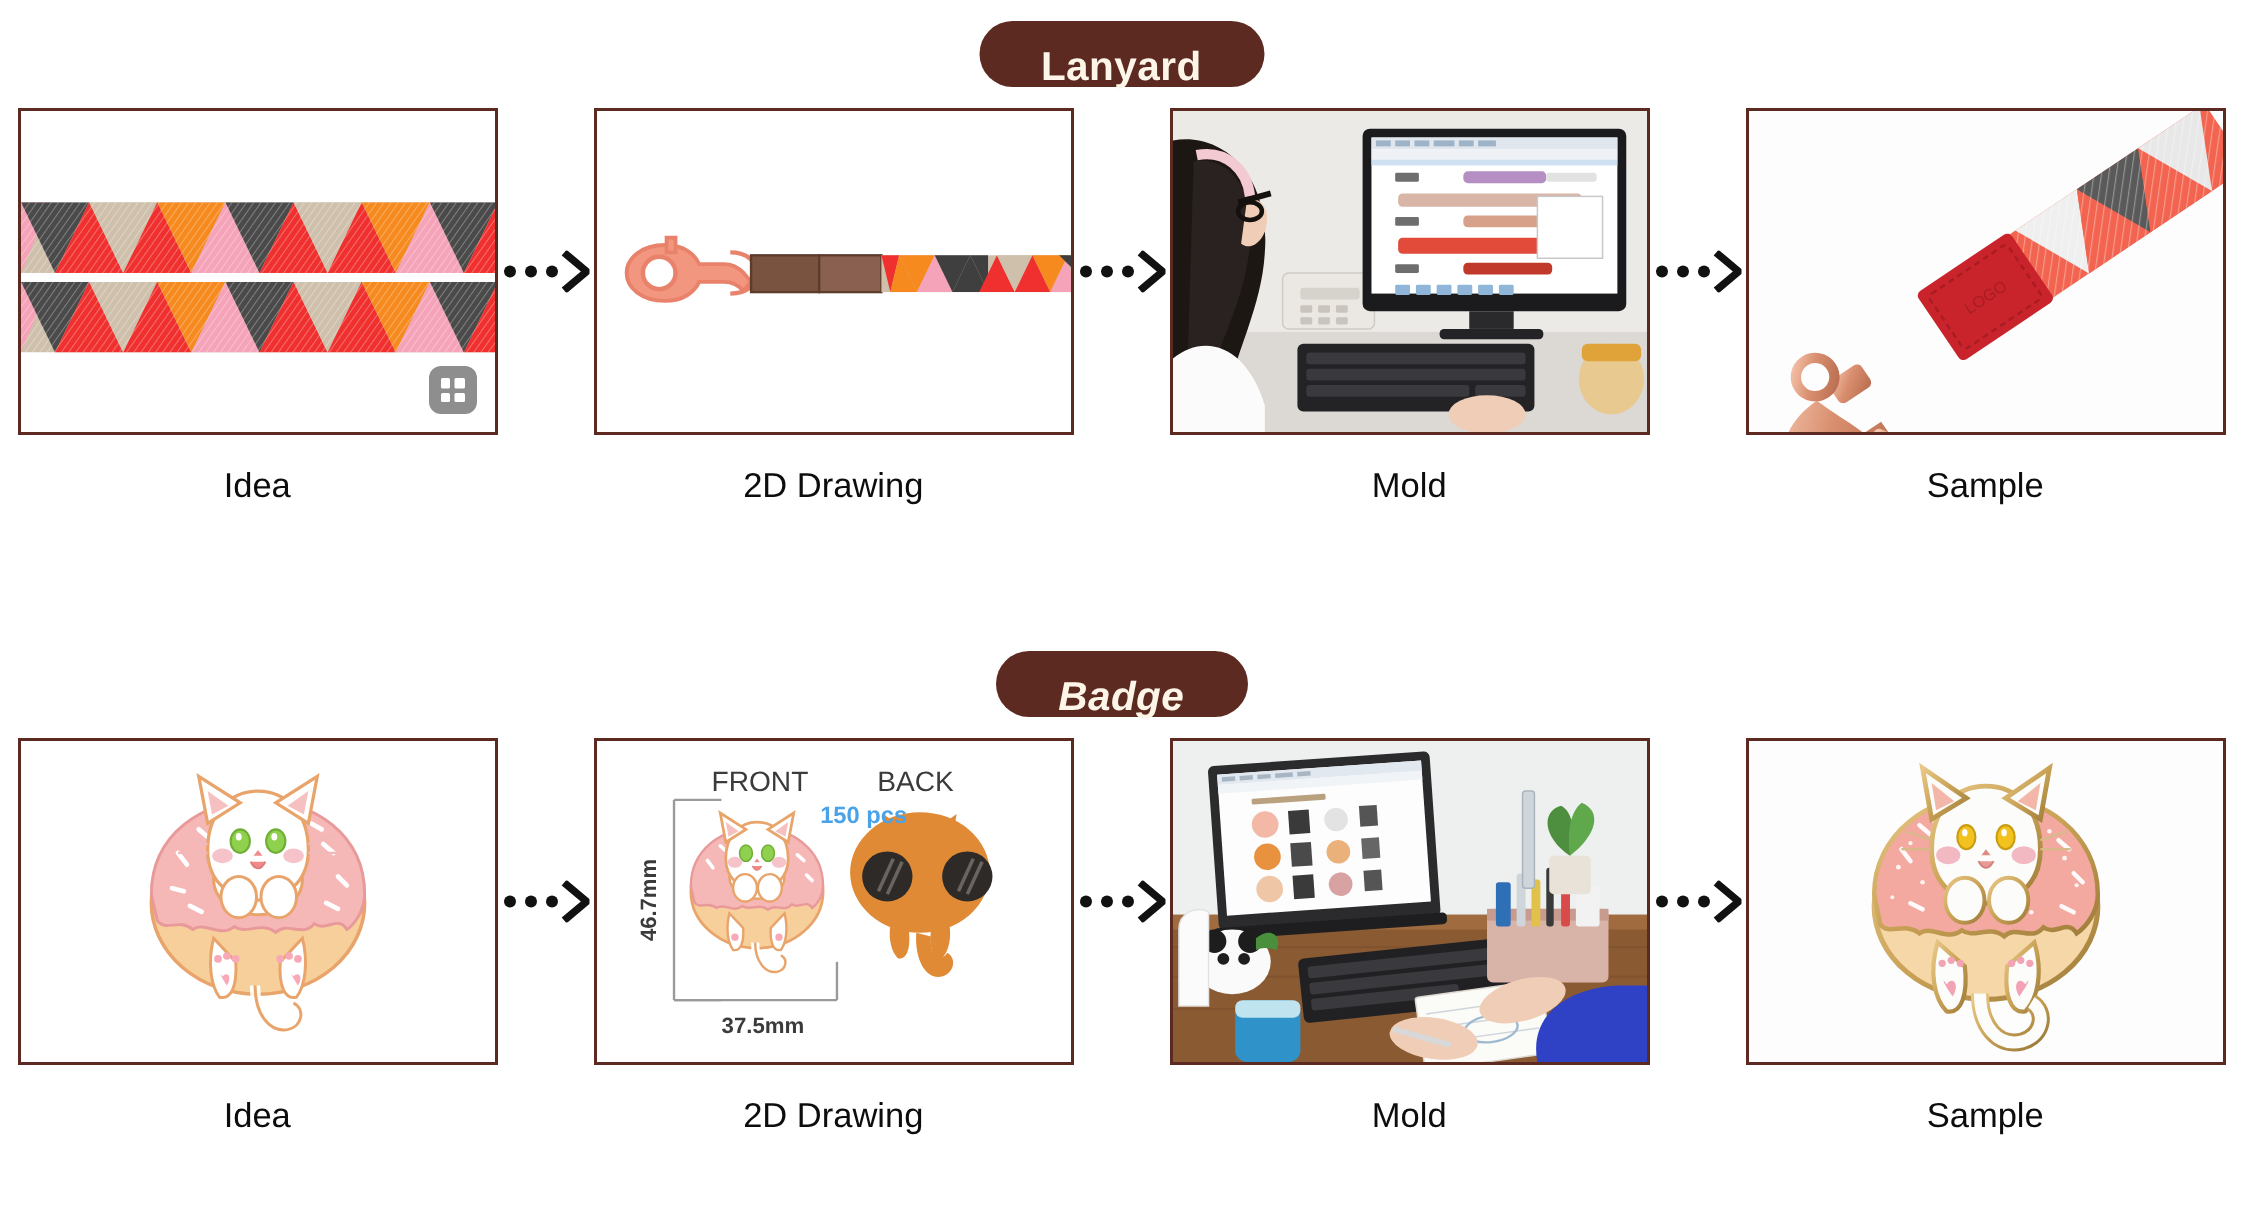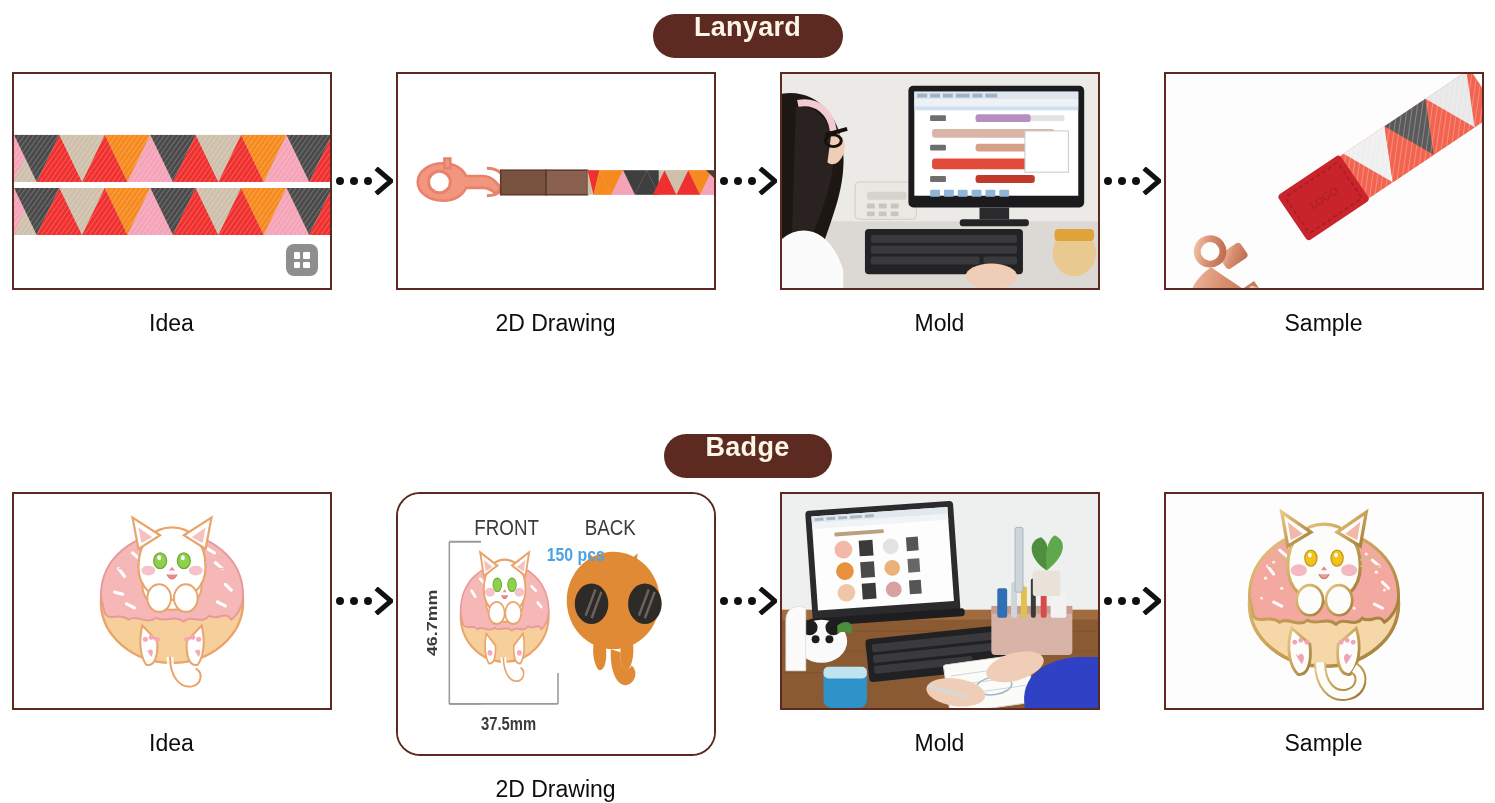--- a/index.html
+++ b/index.html
@@ -15,21 +15,21 @@
   .section { width: 1495px; position: relative; }
   .pill-row { display: flex; justify-content: center; align-items: center; }
   .pill {
     background: #5c2a20;
     color: #fdf6e8;
     font-weight: bold;
     letter-spacing: .3px;
     border-radius: 28px;
     text-align: center;
     line-height: 1;
-    display: flex; align-items: flex-start; justify-content: center;
+    display: flex; align-items: flex-end; justify-content: center;
   }
 
   
   .strip { display: flex; align-items: flex-start; justify-content: center; }
   .step { display: flex; flex-direction: column; align-items: center; }
   .cell {
     border: 2px solid #5c2a20;
     background: #fff;
     position: relative;
     overflow: hidden;
@@ -358,21 +358,21 @@
           </div>
         </div>
         <div class="caption" style="margin-top:20px;font-size:23px;">Sample</div>
       </div>
 
     </div>
   </div>
 
   <div class="section" style="position:absolute; left:0; top:420px;">
 
-    <div class="pill-row" style="height:72px;">
+    <div class="pill-row" style="height:72px;font-style:italic;">
       <div class="pill" style="width:168px;height:44px;font-size:27px;">
         <span>Badge</span>
       </div>
     </div>
 
     <div class="strip">
 
       <div class="step" style="width:320px;">
         <div class="cell" style="width:320px;height:218px;">
           <div class="art">
@@ -455,21 +455,21 @@
       <div class="arrow" style="width:64px;height:218px;">
         <svg width="58" height="28" viewBox="0 0 58 28">
           <circle cx="5" cy="14" r="4" fill="#111"></circle>
           <circle cx="19" cy="14" r="4" fill="#111"></circle>
           <circle cx="33" cy="14" r="4" fill="#111"></circle>
           <path d="M43 3 L56 14 L43 25" fill="none" stroke="#111" stroke-width="5" stroke-linecap="square" stroke-linejoin="miter"></path>
         </svg>
       </div>
 
       <div class="step" style="width:320px;">
-        <div class="cell" style="width:320px;height:264px;border-radius:24px;">
+        <div class="cell" style="width:320px;height:218px;">
           <div class="art">
             <svg viewBox="0 0 320 218" preserveAspectRatio="none">
               <rect width="320" height="218" fill="#ffffff"></rect>
 
               <g stroke="#9a9a9a" stroke-width="1.6" fill="none">
                 <path d="M52 40 L52 176"></path>
                 <path d="M52 40 L84 40"></path>
                 <path d="M52 176 L84 176"></path>
                 <path d="M52 176 L162 176"></path>
                 <path d="M162 176 L162 150"></path>

